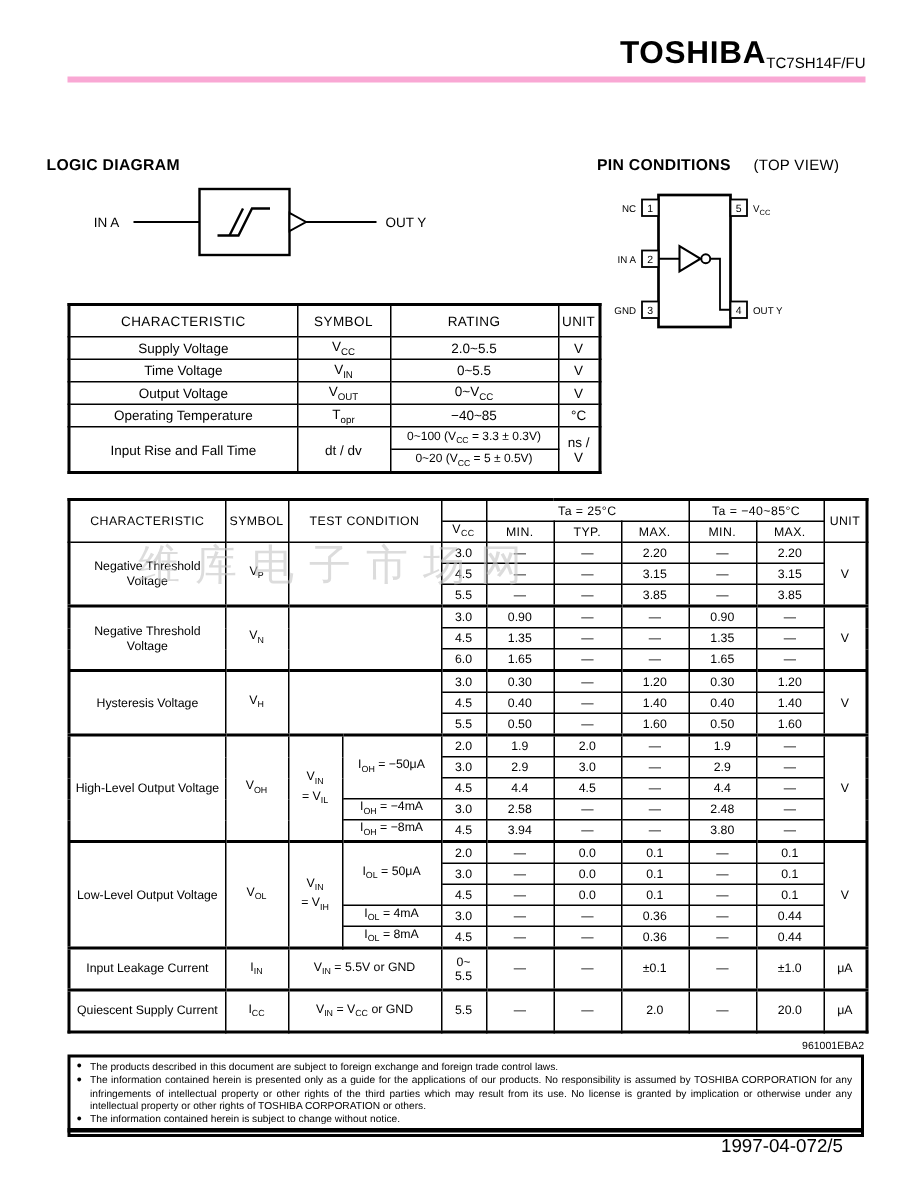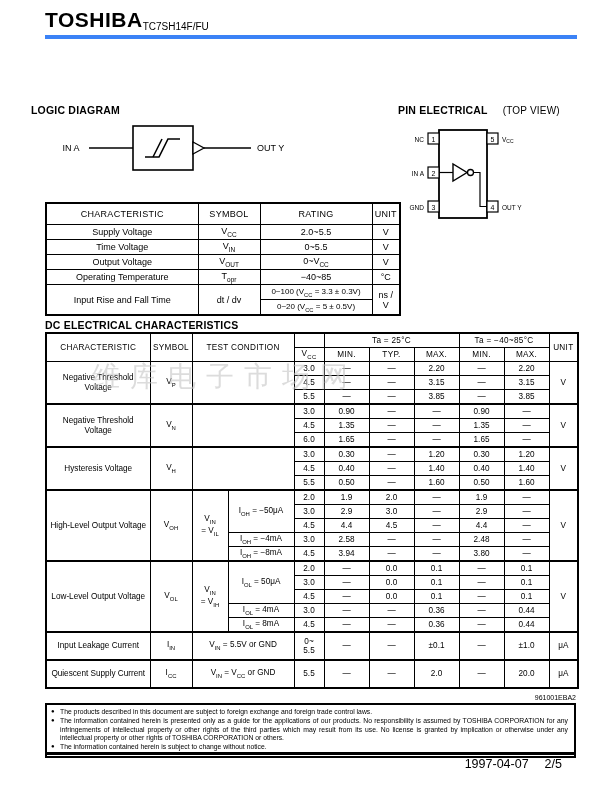--- a/index.html
+++ b/index.html
@@ -1,20 +1,20 @@
 <!DOCTYPE html>
 <html><head>
 <meta charset="utf-8">
 <style>
   html,body{margin:0;padding:0;background:#fff;}
   .page{position:relative;width:612px;height:792px;background:#fff;color:#000;
         font-family:"Liberation Sans",sans-serif;overflow:hidden;}
   
-  .hdr{position:absolute;left:45px;right:35px;top:8px;border-bottom:4px solid #3b82f6;
-       padding-bottom:3px;display:flex;justify-content:flex-start;align-items:flex-end;}
+  .hdr{position:absolute;left:45px;right:35px;top:24px;border-bottom:4px solid #f9a8d4;
+       padding-bottom:3px;display:flex;justify-content:flex-end;align-items:flex-end;}
   .brand{font-size:21px;font-weight:700;letter-spacing:.5px;}
   .part{font-size:10px;font-weight:400;}
   
   .sect{position:absolute;font-size:10.5px;font-weight:700;letter-spacing:.2px;}
   .sect .sfx{font-weight:400;font-size:10px;margin-left:12px;}
   
   table.tbl{border-collapse:collapse;table-layout:fixed;position:absolute;background:transparent;}
   table.tbl td{border:1px solid #000;text-align:center;vertical-align:middle;
                padding:0 2px;overflow:hidden;}
   table.tbl{border:2px solid #000;}
@@ -36,21 +36,21 @@
   .wm{position:absolute;left:92px;top:358px;font-size:28px;letter-spacing:10px;
       color:#c6c6c6;opacity:.6;z-index:5;pointer-events:none;white-space:nowrap;}
   
   .doccode{position:absolute;right:36px;top:694px;font-size:7px;}
   .notes{position:absolute;left:45px;right:36px;top:703px;border:2px solid #000;
          padding:3px 6px 4px 4px;font-size:6.8px;line-height:1.3;}
   .note{display:flex;}
   .note .b{width:9px;flex:none;font-size:6px;}
   .note .t{flex:1;text-align:justify;}
   .rule{position:absolute;left:45px;right:36px;top:752px;border-top:3px solid #000;}
-  .dateline{position:absolute;right:50px;top:757px;font-size:12.5px;display:flex;gap:16px;}
+  .dateline{position:absolute;right:50px;top:757px;font-size:12.5px;display:flex;gap:0;}
   svg text{font-family:"Liberation Sans",sans-serif;fill:#000;}
   .logic-svg{position:absolute;left:45px;top:116px;}
   .pin-svg{position:absolute;left:400px;top:120px;}
 </style>
 </head>
 <body>
 
 <div class="page">
 
   <div class="hdr">
@@ -65,21 +65,21 @@
     <line x1="44" y1="32" x2="88" y2="32" stroke="#000" stroke-width="1.3"></line>
     <rect x="88" y="10" width="60" height="44" fill="none" stroke="#000" stroke-width="1.6"></rect>
     <path d="M100 41 h14 l9 -18 h12" fill="none" stroke="#000" stroke-width="1.6"></path>
     <path d="M108 41 l9 -18" fill="none" stroke="#000" stroke-width="1.6"></path>
     <polygon points="148,26 148,38 159,32" fill="#fff" stroke="#000" stroke-width="1.3"></polygon>
     <line x1="159" y1="32" x2="206" y2="32" stroke="#000" stroke-width="1.3"></line>
     <text x="212" y="35" font-size="9">OUT Y</text>
   </svg>
 
   <div class="sect" style="left:398px;top:104px;">
-    <span>PIN ELECTRICAL</span>
+    <span>PIN CONDITIONS</span>
     <span class="sfx">(TOP VIEW)</span>
   </div>
 
   <svg class="pin-svg" width="180" height="105" viewBox="0 0 180 105">
     <rect x="39" y="10" width="48" height="88" fill="none" stroke="#000" stroke-width="1.8"></rect>
 
     <rect x="28" y="13" width="11" height="11" fill="#fff" stroke="#000" stroke-width="1.2"></rect>
     <text x="33.5" y="21.5" font-size="7" text-anchor="middle">1</text>
     <text x="24" y="21.5" font-size="6.5" text-anchor="end">NC</text>
     <rect x="28" y="47" width="11" height="11" fill="#fff" stroke="#000" stroke-width="1.2"></rect>
@@ -146,21 +146,20 @@
       <td rowspan="2">dt / dv</td>
       <td class="sm">0~100 (V<sub>CC</sub> = 3.3 ± 0.3V)</td>
       <td rowspan="2">ns / V</td>
     </tr>
     <tr>
       <td class="sm">0~20 (V<sub>CC</sub> = 5 ± 0.5V)</td>
     </tr>
   </tbody>
     </table>
 
-  <div class="sect" style="left:45px;top:319px;">DC ELECTRICAL CHARACTERISTICS</div>
 
   <table class="tbl dc">
     <colgroup>
       <col style="width:104px">
         <col style="width:42px">
         <col style="width:36px">
         <col style="width:66px">
       <col style="width:30px">
         <col style="width:45px">
         <col style="width:45px">

